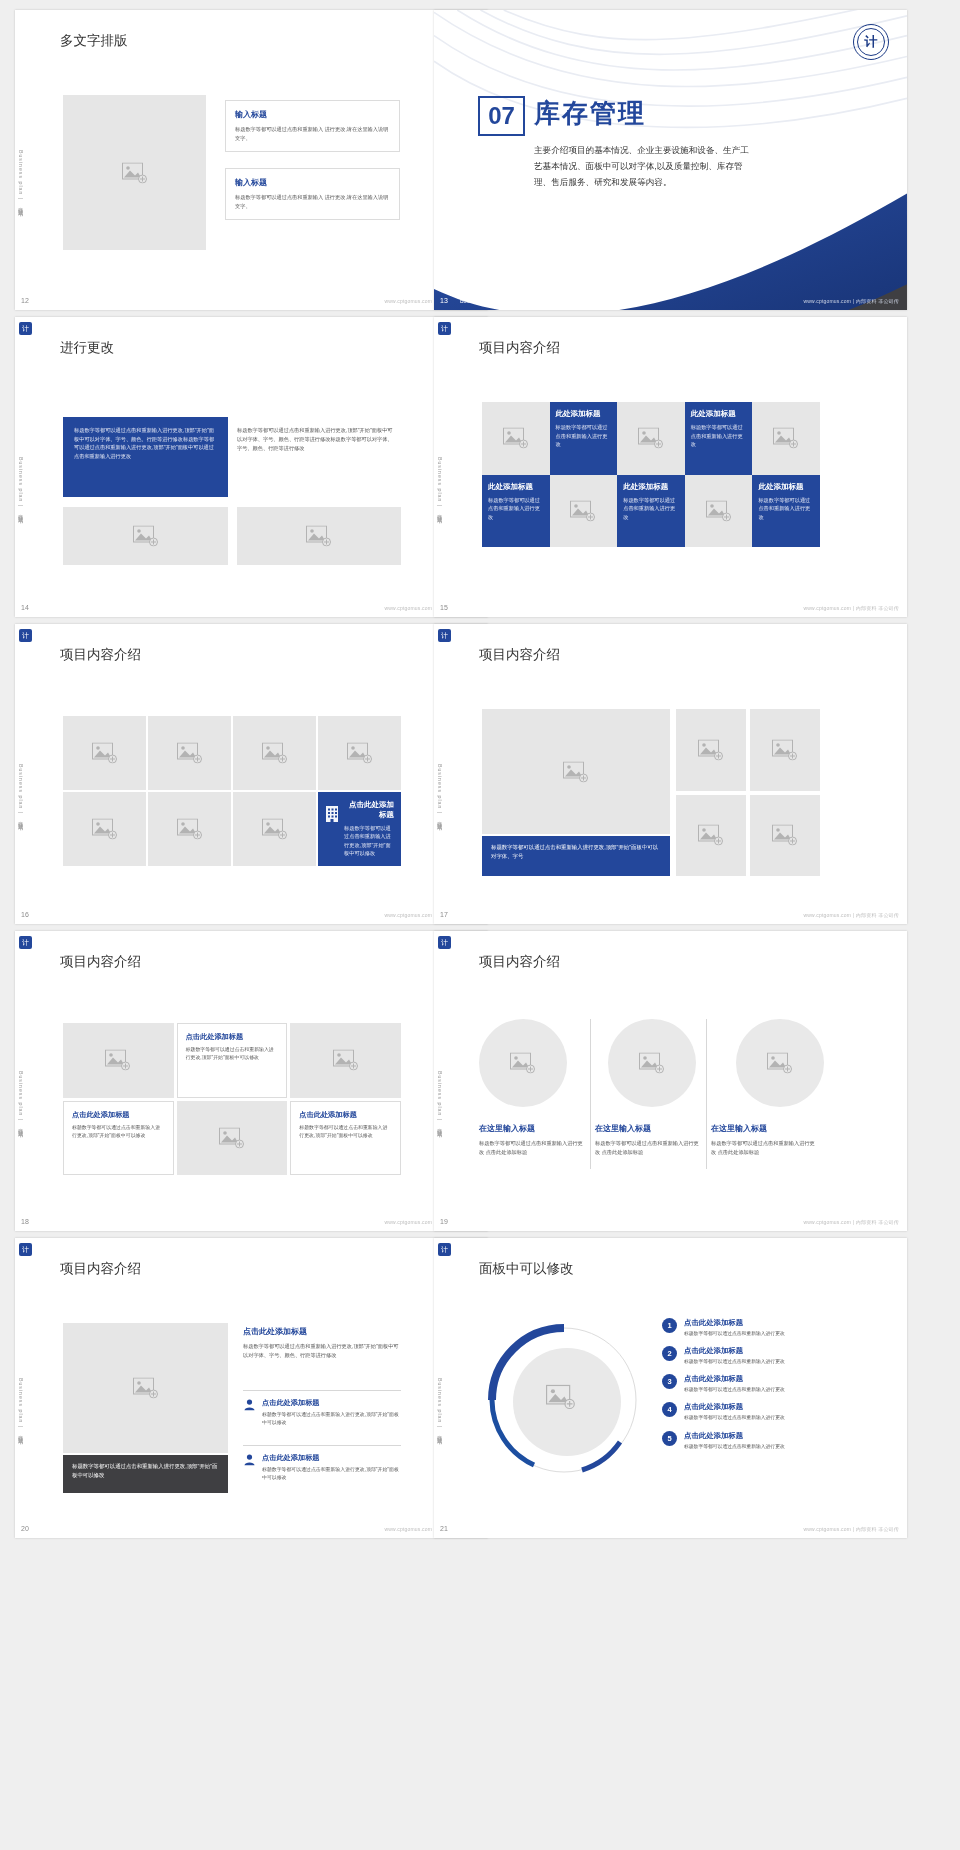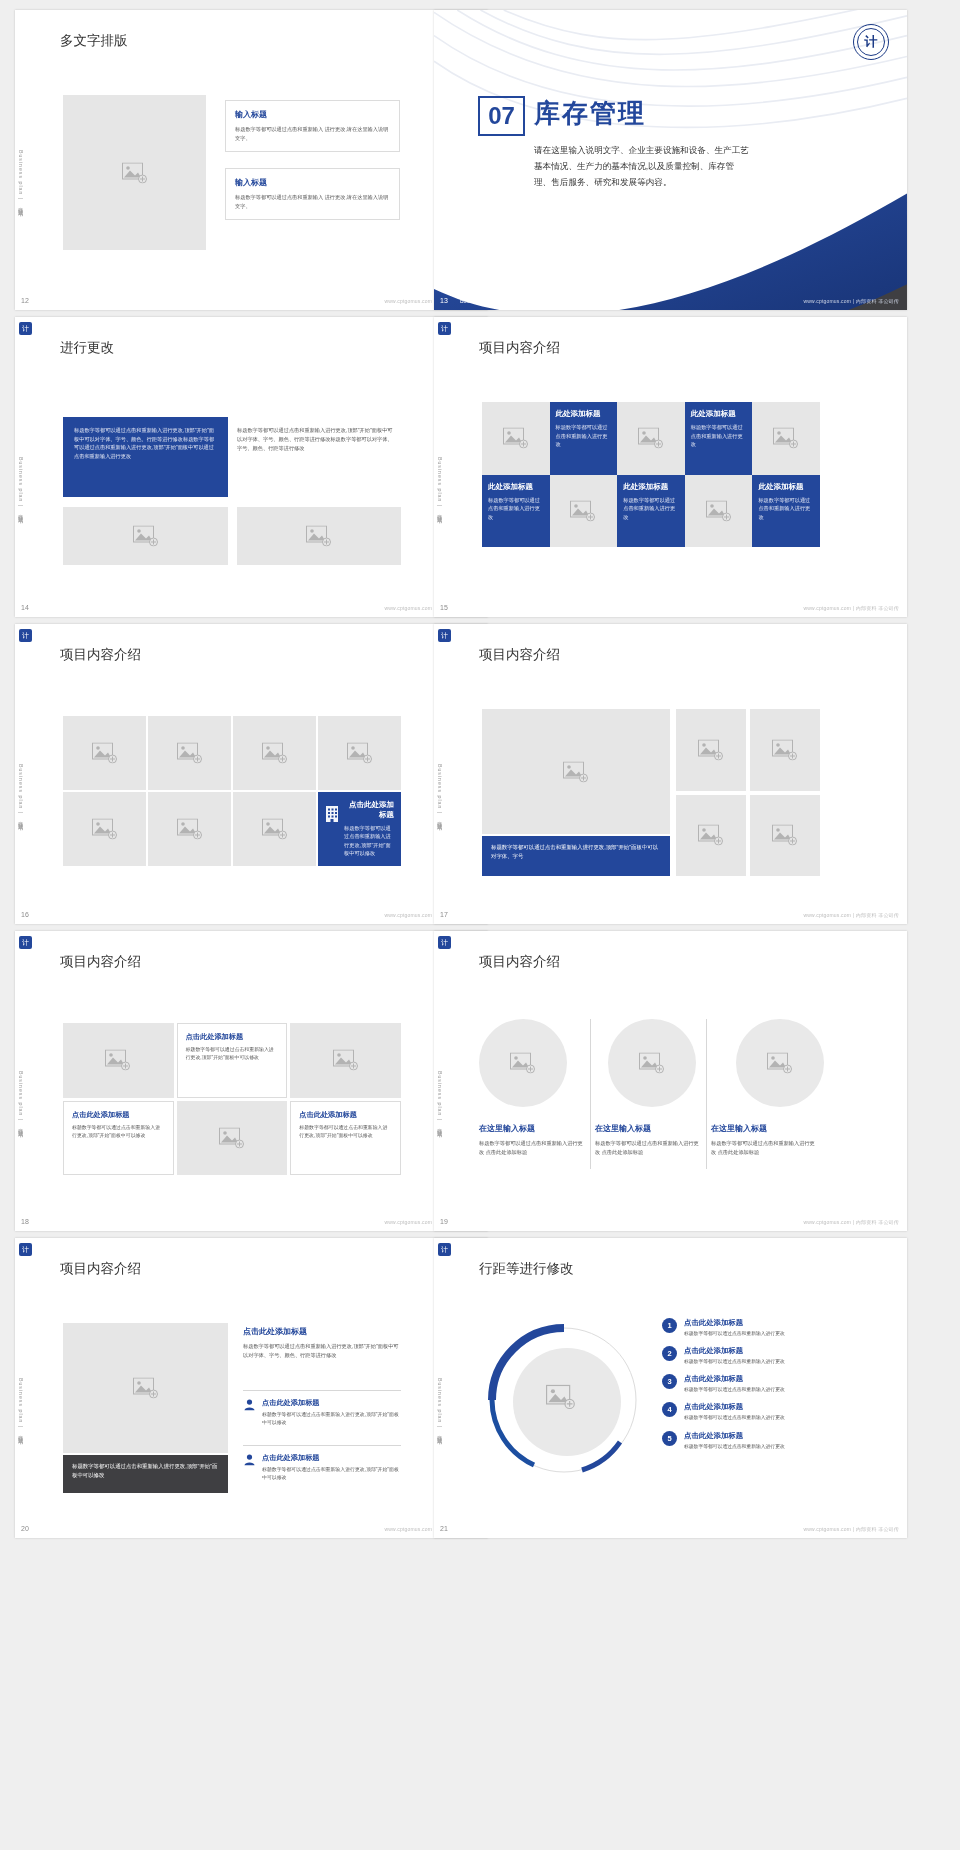--- a/index.html
+++ b/index.html
@@ -179,21 +179,21 @@
         <path d="M0 44 C 105 118 270 110 407 76"></path>
       </g>
       <path d="M0 300 L0 258 C 120 300 260 262 407 176 L407 300 Z" fill="#3f3f42"></path>
       <path d="M0 300 L0 240 C 110 292 250 250 407 158 L407 236 C 280 300 150 300 0 300 Z" fill="url(#gblue)"></path>
     </svg>
     <div class="seal">
       <span style="position:relative;z-index:1;">计</span>
     </div>
     <div class="num-box">07</div>
     <div class="cover-h">库存管理</div>
-    <div class="cover-p">请在这里输入说明文字、企业主要设施和设备、生产工艺基本情况、生产力的基本情况,以及质量控制、库存管理、售后服务、研究和发展等内容。</div>
+    <div class="cover-p">主要介绍项目的基本情况、企业主要设施和设备、生产工艺基本情况、面板中可以对字体,以及质量控制、库存管理、售后服务、研究和发展等内容。</div>
     <div class="pagenum" style="color:#fff;">13</div>
     <div class="cover-foot" style="left:26px;">Business plan | 商业计划书</div>
     <div class="footer-right" style="color:#cfd6e6;">www.cptgomus.com | 内部资料 非公司传</div>
   </div>
 
   <div class="slide">
     <div class="rail">
       <div class="rail-badge">计</div>
       <div class="rail-text">Business plan | 商业计划书</div>
     </div>
@@ -634,21 +634,21 @@
 
     <div class="pagenum">20</div>
     <div class="footer-right">www.cptgomus.com | 内部资料 非公司传</div>
   </div>
 
   <div class="slide">
     <div class="rail">
       <div class="rail-badge">计</div>
       <div class="rail-text">Business plan | 商业计划书</div>
     </div>
-    <div class="stitle">行距等进行修改</div>
+    <div class="stitle">面板中可以修改</div>
 
     <svg style="position:absolute;left:38px;top:72px;width:180px;height:180px;" viewBox="0 0 180 180">
       <circle cx="95" cy="92" r="54" fill="#e9e9e9"></circle>
       <circle cx="92" cy="90" r="72" fill="none" stroke="#dcdcdc" stroke-width="1"></circle>
       <path d="M92 18 A72 72 0 0 0 20 90" fill="none" stroke="#23479b" stroke-width="8"></path>
       <path d="M20 90 A72 72 0 0 0 62 155" fill="none" stroke="#1c4ea0" stroke-width="5"></path>
       <path d="M148 132 A72 72 0 0 1 110 160" fill="none" stroke="#23479b" stroke-width="5"></path>
     </svg>
     <svg style="position:absolute;left:112px;top:146px;width:30px;height:26px;" viewBox="0 0 26 21">
           <rect x="0.5" y="0.5" width="20" height="16" fill="none" stroke="#b3b3b3"></rect>

